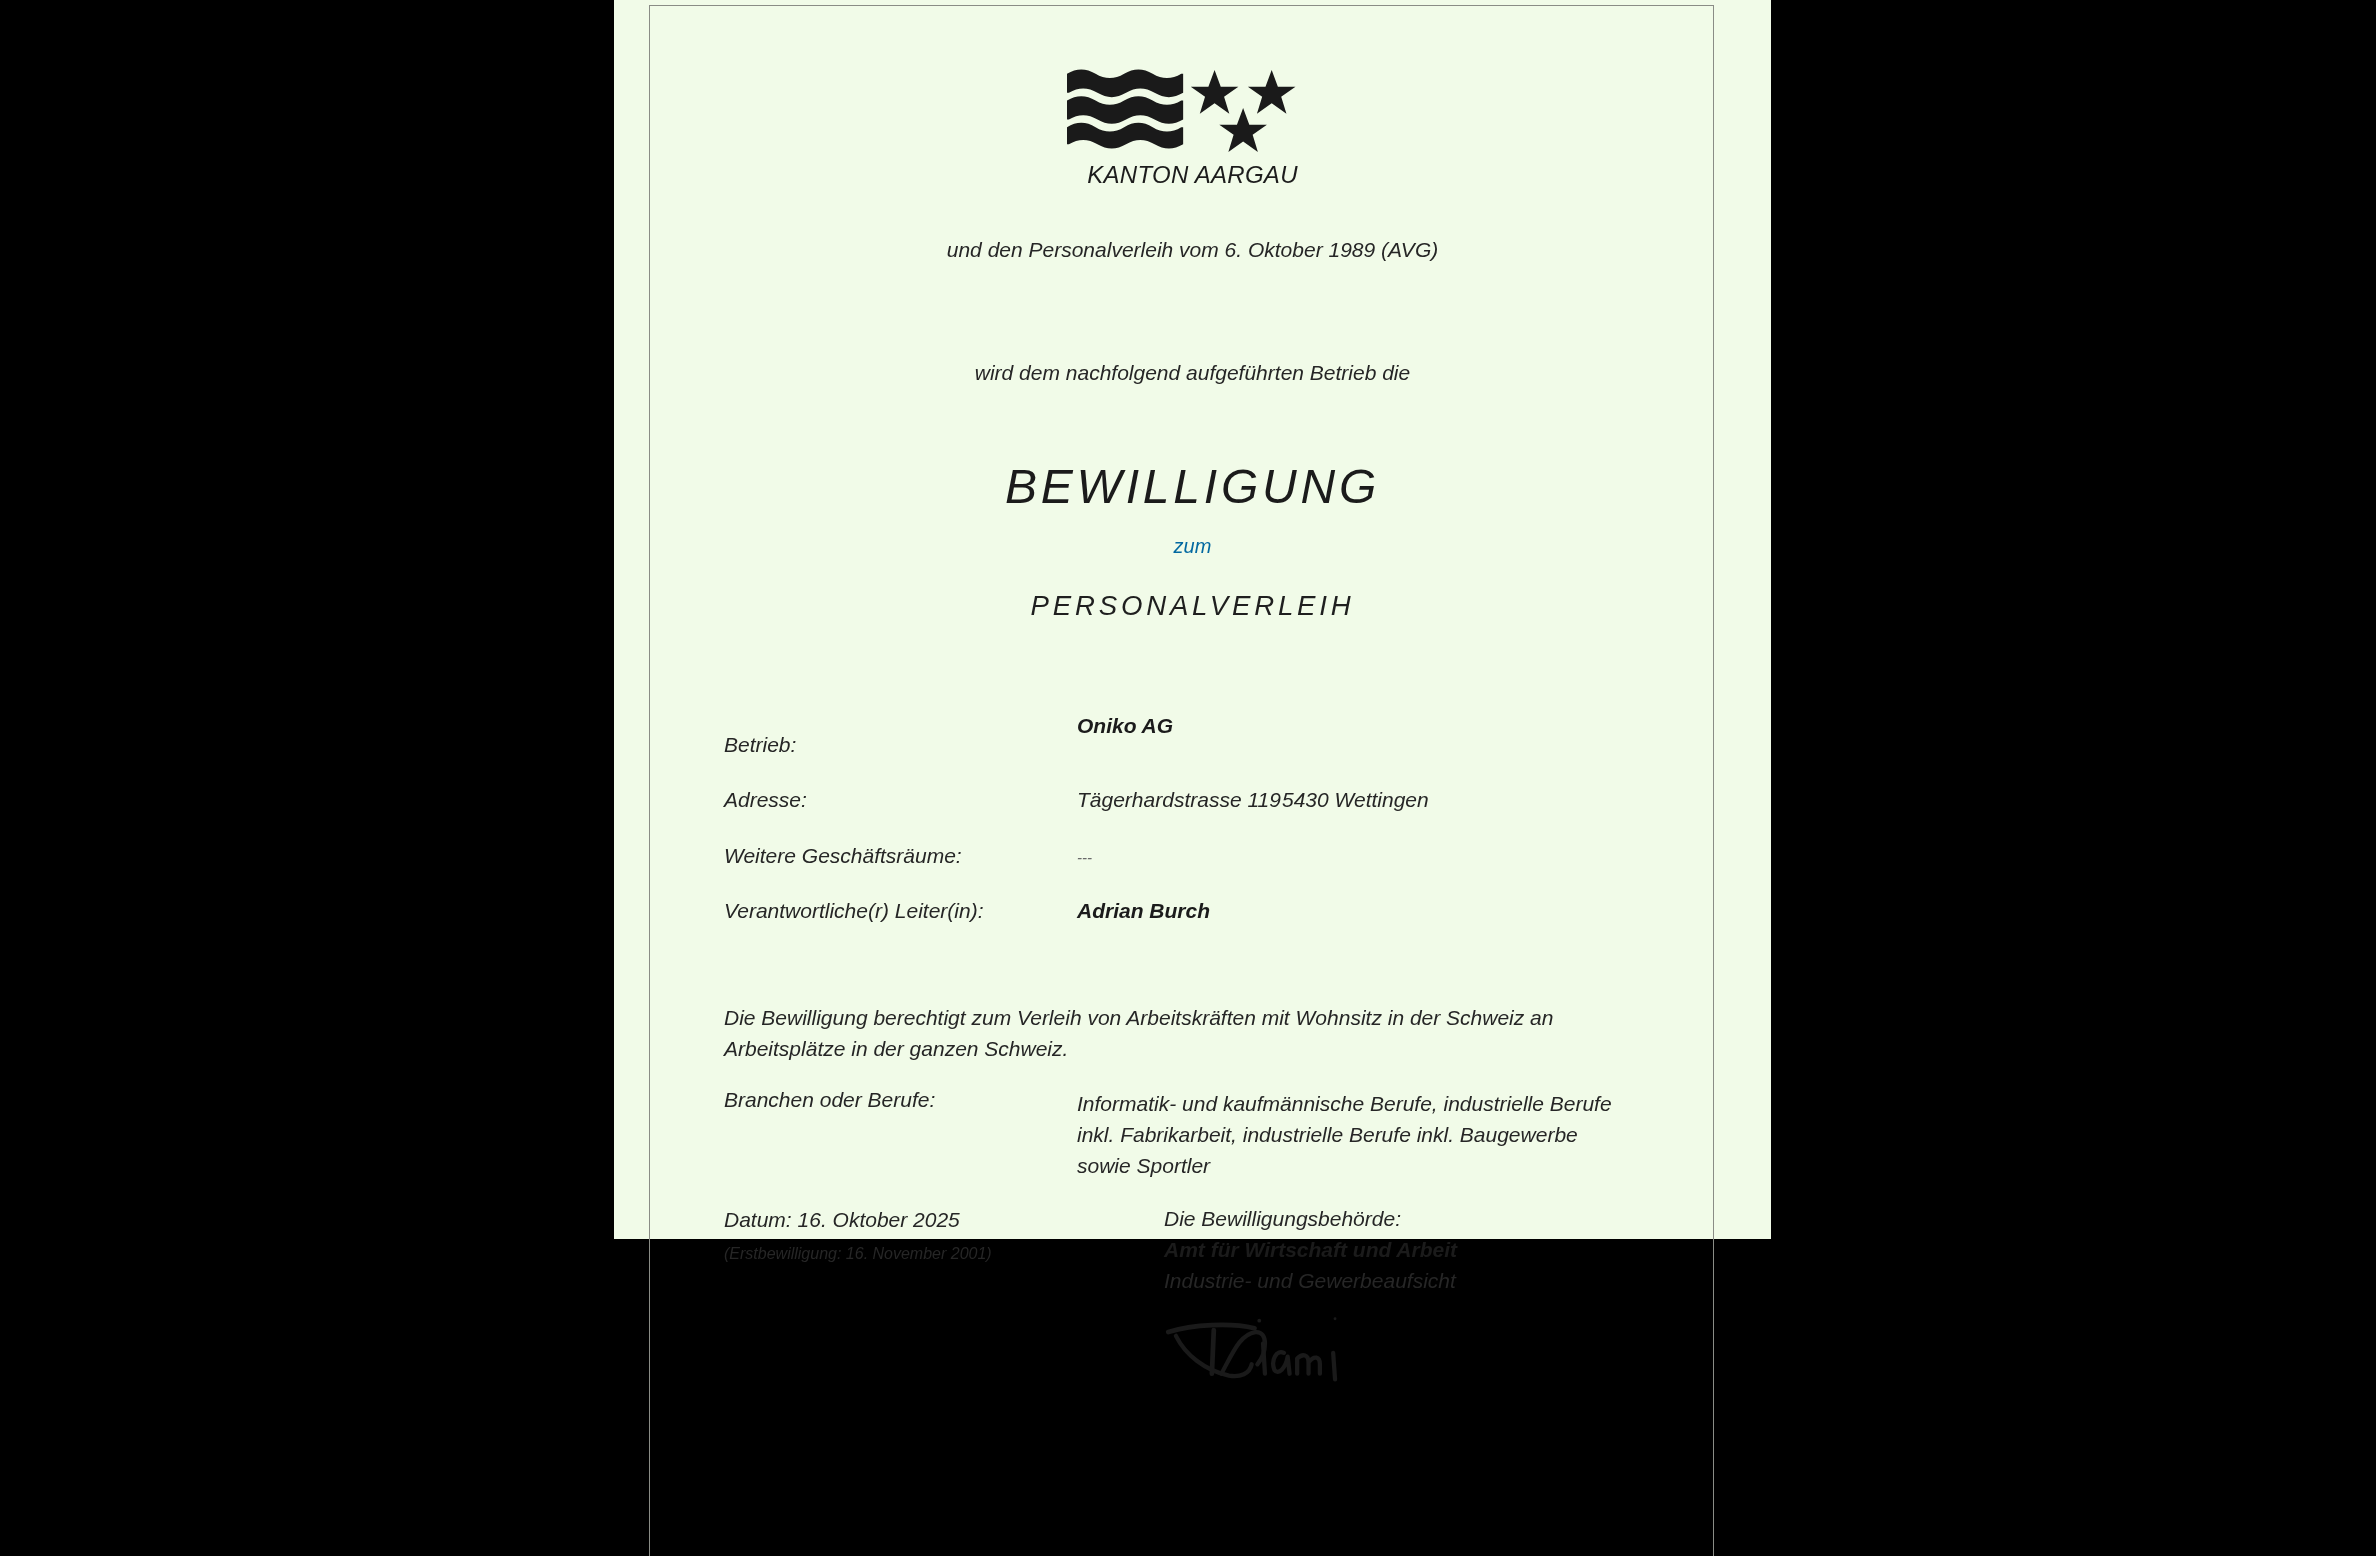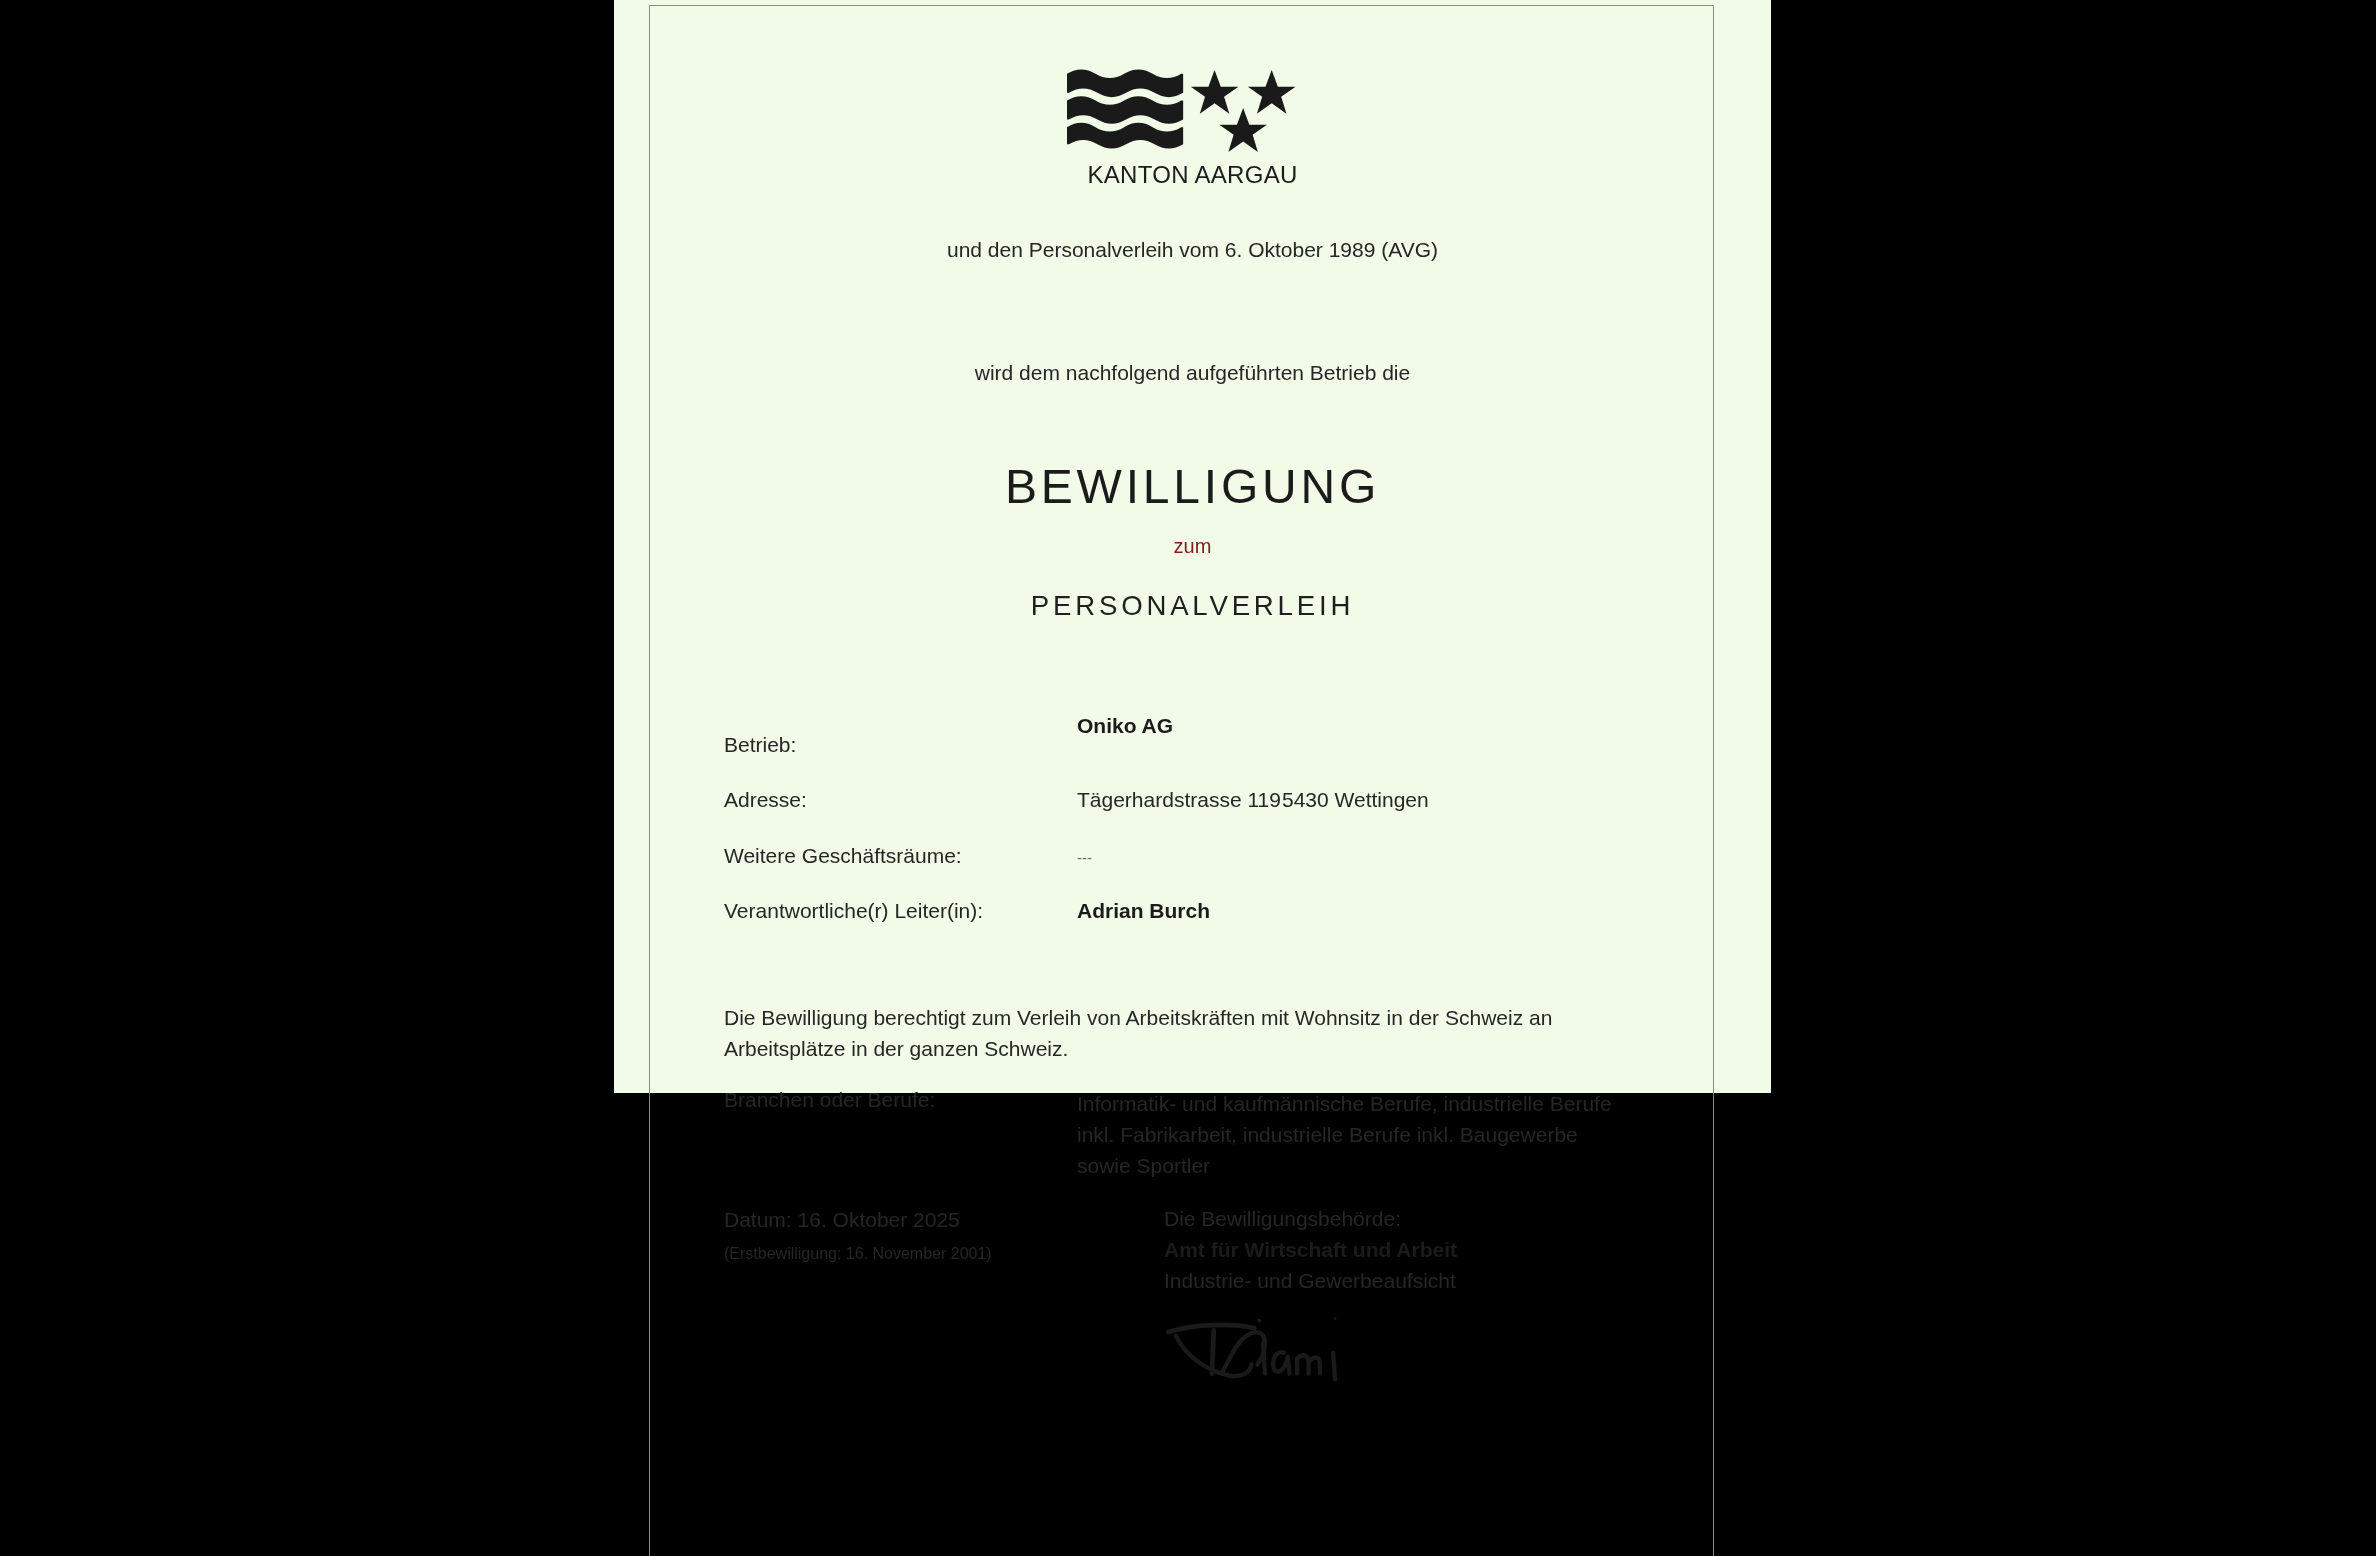--- a/index.html
+++ b/index.html
@@ -13,22 +13,23 @@
     position: relative;
     overflow: hidden;
     font-family: "Liberation Sans", sans-serif;
     color: #1e1e1e;
   }
   .page {
     position: absolute;
     left: 614px;
     top: 0;
     width: 1157px;
-    height: 1093px;
+    height: 1239px;
     background: #f1fbe8;
+    font-style: italic;
   }
   .frame {
     position: absolute;
     left: 35px;
     top: 4.8px;
     width: 1065px;
     height: 1560px;
     border: 1.9px solid #8a8c86;
     border-bottom: none;
     box-sizing: border-box;
@@ -67,21 +68,21 @@
   }
   .title {
     top: 459px;
     font-size: 48px;
     letter-spacing: 3.8px;
     color: #1b1b1b;
   }
   .zum {
     top: 535px;
     font-size: 20px;
-    color: #7f1d1d;
+    color: #0369a1;
   }
   .subtitle {
     top: 582px;
     font-size: 27.6px;
     letter-spacing: 3.8px;
     color: #1f1f1f;
     margin-top: 8px;
   }
   .erteilt {
     top: 632px;

